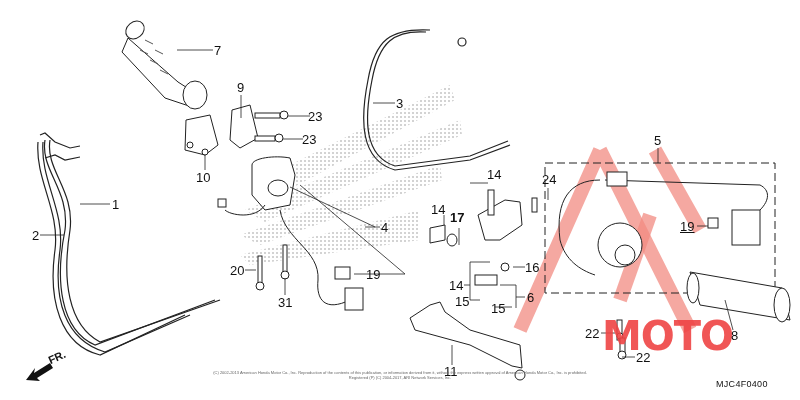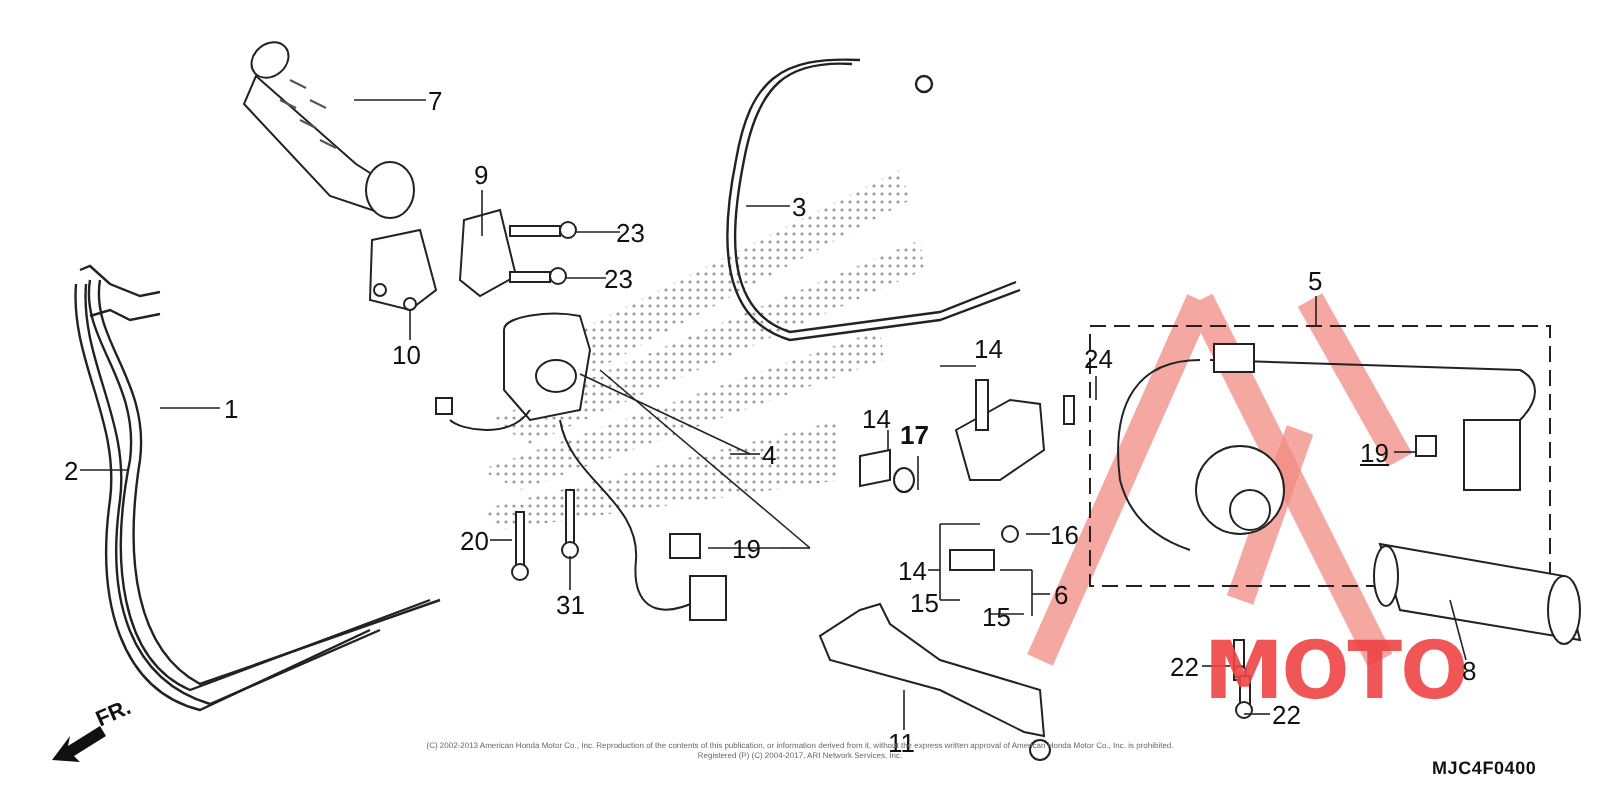--- a/index.html
+++ b/index.html
@@ -1,20 +1,20 @@
 <!DOCTYPE html>
 <html><head>
 <meta charset="utf-8">
 <style>
   html, body { margin:0; padding:0; background:#ffffff; }
   body { width:800px; height:400px; overflow:hidden; position:relative; font-family:"Liberation Sans", sans-serif; }
   #stage { position:absolute; left:0; top:0; width:800px; height:400px; }
   svg { position:absolute; left:0; top:0; }
   .callout { position:absolute; font-size:13px; color:#111; line-height:13px; font-family:"Liberation Sans", sans-serif; white-space:nowrap; }
-  .diagram-code { position:absolute; left:716px; top:379px; font-size:9px; color:#111; letter-spacing:0.3px;font-weight:bold; }
+  .diagram-code { position:absolute; left:716px; top:379px; font-size:9px; color:#111; letter-spacing:0.3px; }
   .copyright { position:absolute; left:200px; top:370px; width:400px; text-align:center; font-size:4px; color:#666; line-height:5px; }
   .wm-text { position:absolute; top:316px; font-weight:bold; font-size:40px; line-height:40px; letter-spacing:-1px; font-family:"DejaVu Sans", sans-serif; }
   .fr-label { position:absolute; left:48px; top:351px; font-size:11px; font-weight:bold; transform:rotate(-24deg); color:#111; }
 </style>
 </head>
 <body>
 
 <div id="stage">
 
 <svg width="800" height="400" viewBox="0 0 800 400">

